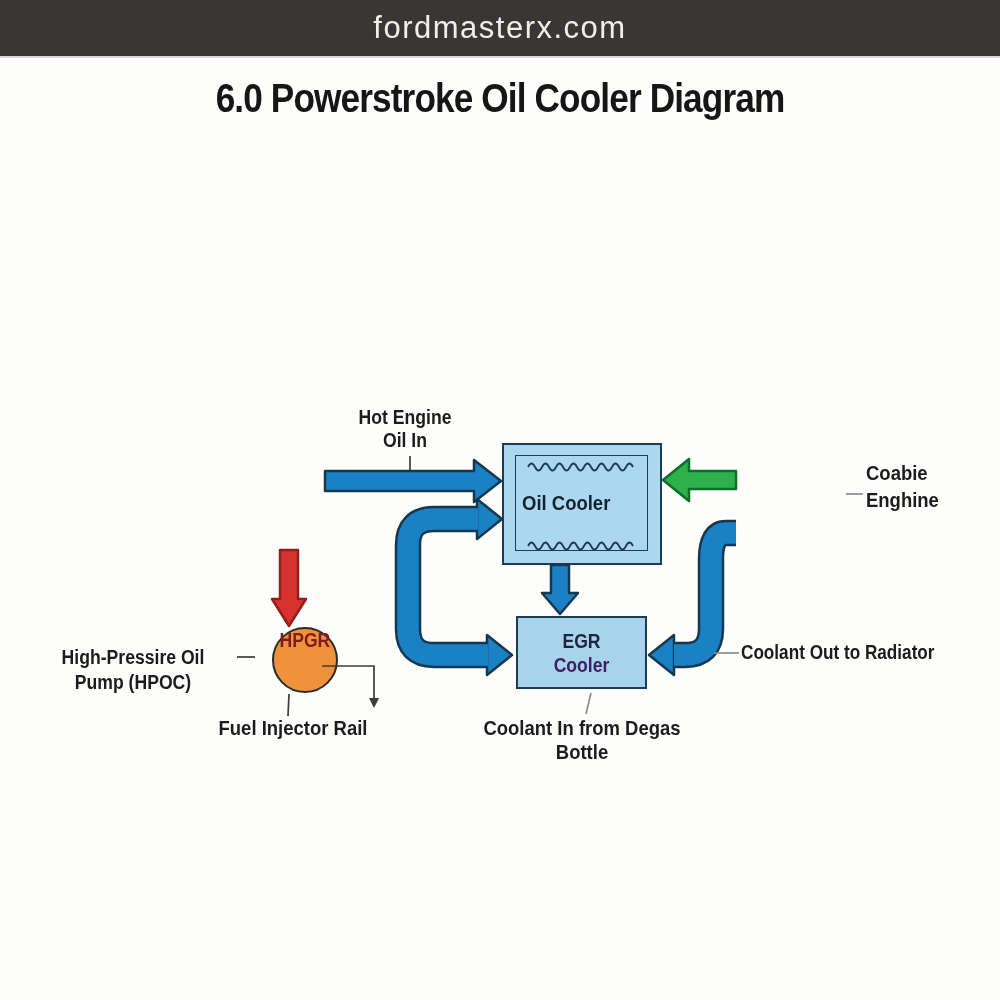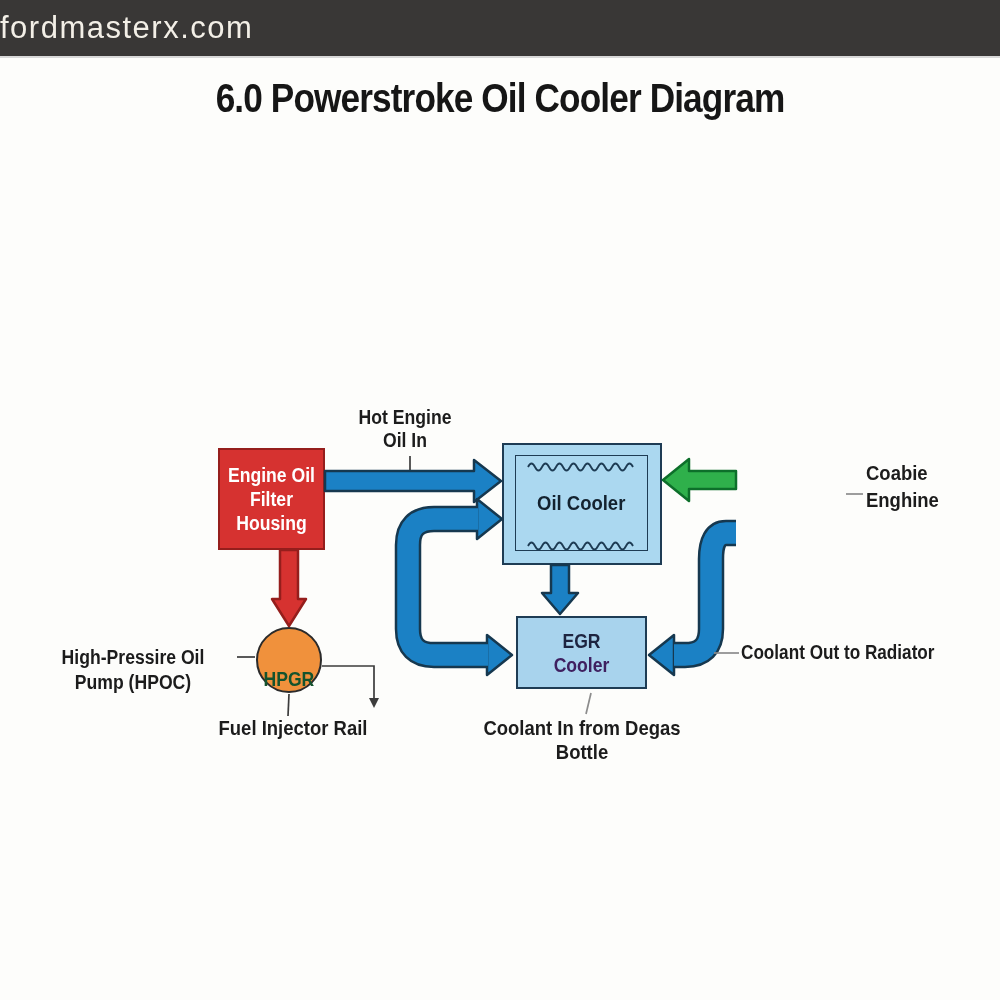--- a/index.html
+++ b/index.html
@@ -11,43 +11,43 @@
     --green_arrow:#2fb04b; --green_outline:#0d6f2a;
     --orange_circle:#f0913c; --orange_outline:#2b2b2b;
     --egr_text:#1d2440; --egr_cooler_text:#3f2060;
     --oil_cooler_text:#13222f; --label_text:#1c1c1c;
     --thin_line:#3c3c3c; --gray_line:#8c8c8c; --page_bg:#fdfdfb;
   }
   *{margin:0;padding:0;box-sizing:border-box;}
   body{font-family:"Liberation Sans","DejaVu Sans",sans-serif;background:#fff;}
   .page{position:relative;width:1000px;height:1000px;background:var(--page_bg);overflow:hidden;}
   .topbar{position:absolute;left:0;top:0;width:1000px;height:58px;background:var(--top_bar_bg);
-    border-bottom:2px solid #d8d8d8;display:flex;align-items:center;}
+    border-bottom:2px solid #d8d8d8;display:flex;align-items:center;justify-content:center;}
   .topbar span{color:var(--top_bar_text);font-size:31px;letter-spacing:1.5px;}
   .title{position:absolute;left:0;top:76px;width:1000px;text-align:center;
     font-size:40px;font-weight:bold;color:var(--title_text);letter-spacing:-1px;
     transform:scaleX(0.88);transform-origin:500px 0;}
   .box{position:absolute;display:flex;flex-direction:column;justify-content:center;
     text-align:center;font-weight:bold;}
   .box .ln{display:block;}
   .red{left:218px;top:448px;width:107px;height:102px;background:var(--red_box);
     border:2.5px solid var(--red_border);color:#fff;font-size:20px;line-height:24px;}
   .cooler-outer{left:502px;top:443px;width:160px;height:122px;background:var(--cooler_box);
     border:2.5px solid var(--box_outline);}
   .cooler-inner{position:absolute;left:11px;top:10px;width:133px;height:96px;
-    border:1.5px solid var(--box_outline);display:flex;align-items:center;justify-content:center;}
+    border:1.5px solid var(--box_outline);display:flex;align-items:center;justify-content:flex-start;}
   .cooler-inner .lbl{font-weight:bold;font-size:21px;color:var(--oil_cooler_text);}
   .yellow{left:736px;top:449px;width:109px;height:101px;background:var(--yellow_box);
     border:2px solid var(--yellow_outline);color:#1a1a1a;font-size:20px;line-height:24px;}
   .egr{left:516px;top:616px;width:131px;height:73px;background:var(--egr_box);
     border:2.5px solid var(--box_outline);font-size:20px;line-height:24px;}
   .egr .t1{color:var(--egr_text);} .egr .t2{color:var(--egr_cooler_text);}
-  .circle{position:absolute;left:256px;top:627px;width:66px;height:66px;border-radius:50%;
+  .circle{position:absolute;left:272px;top:627px;width:66px;height:66px;border-radius:50%;
     background:var(--orange_circle);border:2.5px solid var(--orange_outline);
-    display:flex;align-items:flex-end;justify-content:center;color:#14532d;font-weight:bold;font-size:20px;}
+    display:flex;align-items:flex-start;justify-content:center;color:#7f1d1d;font-weight:bold;font-size:20px;}
   .lab{position:absolute;font-weight:bold;color:var(--label_text);}
   .cond{transform:scaleX(0.88);transform-origin:center;}
   .cond-l{transform:scaleX(0.88);transform-origin:left;}
   .lab-hot{left:340px;top:406px;width:130px;text-align:center;font-size:20px;line-height:23px;}
   .lab-hpop{left:28px;top:645px;width:210px;text-align:center;font-size:20px;line-height:25px;}
   .lab-fuel{left:198px;top:716px;width:190px;text-align:center;font-size:21px;}
   .lab-cin{left:452px;top:716px;width:260px;text-align:center;font-size:21px;}
   .lab-cout{left:741px;top:641px;font-size:19.5px;line-height:23px;text-align:left;}
   .lab-coabie{left:866px;top:459px;font-size:21px;line-height:27px;text-align:left;}
   svg.overlay{position:absolute;left:0;top:0;width:1000px;height:1000px;pointer-events:none;}
@@ -65,27 +65,20 @@
 <body>
 
 <div class="page">
 
   <header class="topbar">
     <span>fordmasterx.com</span>
   </header>
 
   <h1 class="title">6.0 Powerstroke Oil Cooler Diagram</h1>
 
-  <div class="box red">
-    <div class="cond">
-      <span class="ln">Engine Oil</span>
-      <span class="ln">Filter</span>
-      <span class="ln">Housing</span>
-    </div>
-  </div>
 
   <div class="box cooler-outer">
     <div class="cooler-inner">
       <div class="lbl cond">Oil Cooler</div>
     </div>
   </div>
 
 
   <div class="box egr">
     <div class="cond">

